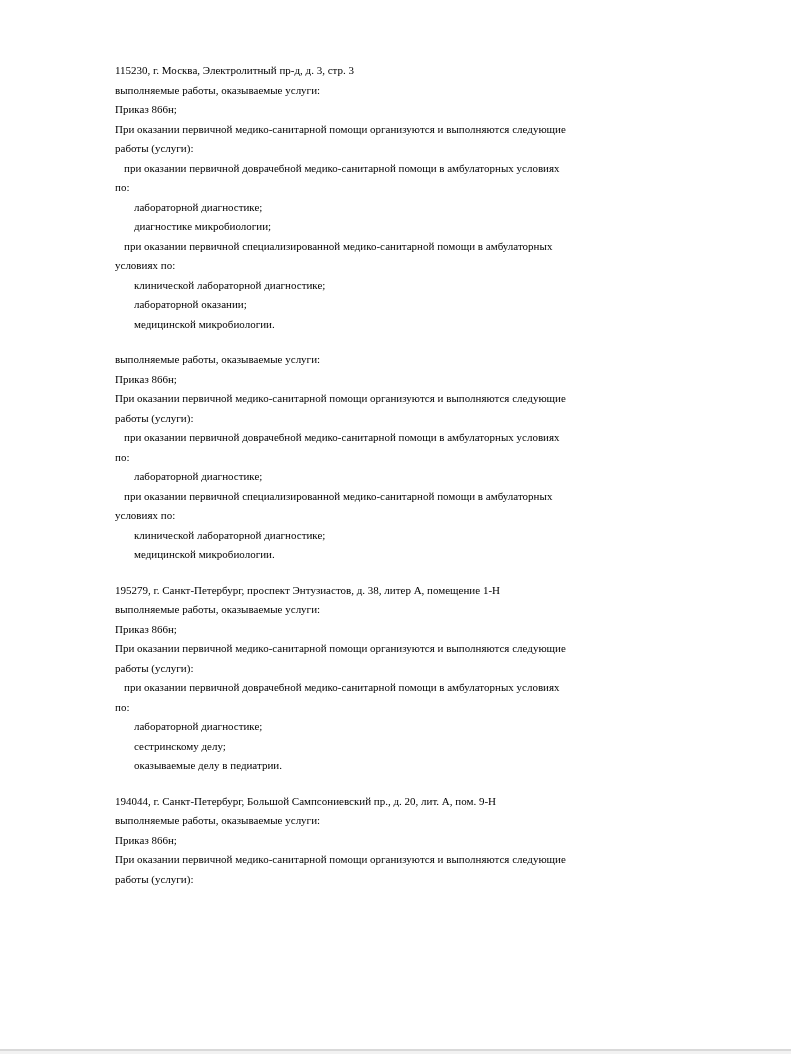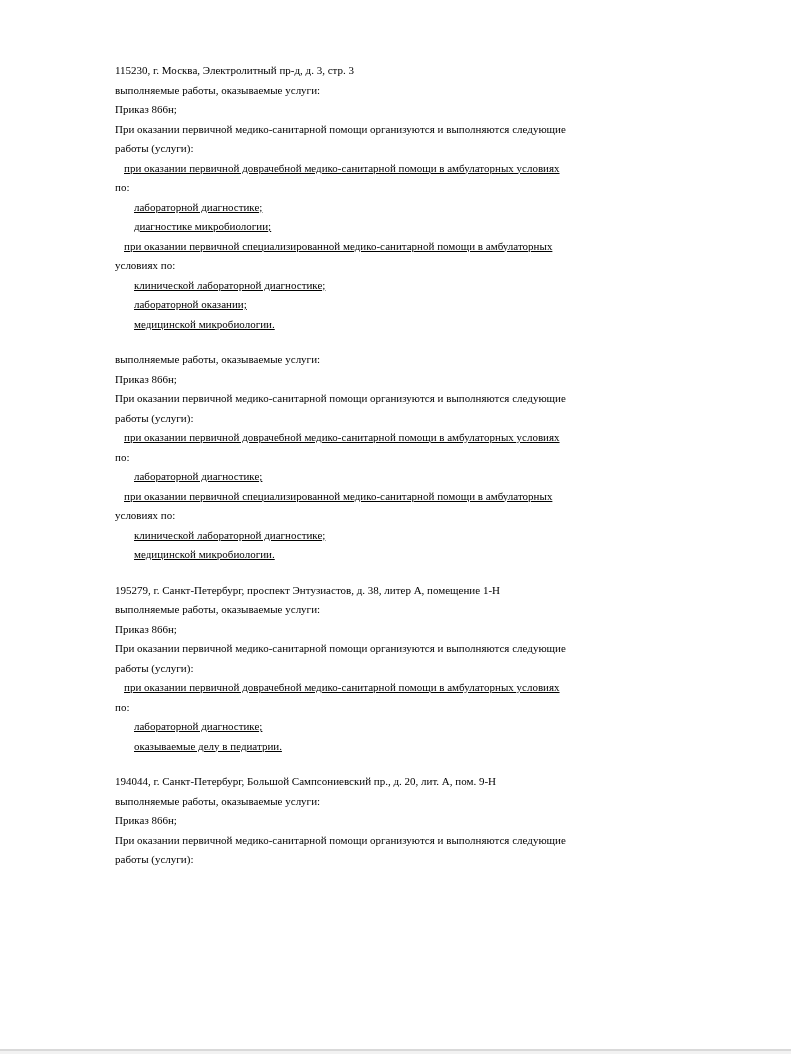--- a/index.html
+++ b/index.html
@@ -25,22 +25,22 @@
     margin: 0 0 16px 0;
   }
   .line {
     font-size: 11px;
     line-height: 19.5px;
     white-space: nowrap;
     letter-spacing: 0;
     margin-left: 23px;
   }
   .ind0 { padding-left: 0; }
-  .ind1 { padding-left: 9px; text-decoration: underline; }
-  .ind2 { padding-left: 19px; text-decoration: underline; }
+  .ind1 { padding-left: 9px; }
+  .ind2 { padding-left: 19px; }
   .bottom-divider {
     position: absolute;
     left: 0;
     width: 791px;
     top: 1049px;
     height: 2px;
     background: #d9d9d9;
   }
   .bottom-area {
     position: absolute;
@@ -86,20 +86,21 @@
     </div>
     <div class="block">
       <div class="line ind0">195279, г. Санкт-Петербург, проспект Энтузиастов, д. 38, литер А, помещение 1-Н</div>
       <div class="line ind0">выполняемые работы, оказываемые услуги:</div>
       <div class="line ind0">Приказ 866н;</div>
       <div class="line ind0">При оказании первичной медико-санитарной помощи организуются и выполняются следующие</div>
       <div class="line ind0">работы (услуги):</div>
       <div class="line ind1">при оказании первичной доврачебной медико-санитарной помощи в амбулаторных условиях</div>
       <div class="line ind0">по:</div>
       <div class="line ind2">лабораторной диагностике;</div>
+      <div class="line ind2">сестринскому делу;</div>
       <div class="line ind2">оказываемые делу в педиатрии.</div>
     </div>
     <div class="block">
       <div class="line ind0">194044, г. Санкт-Петербург, Большой Сампсониевский пр., д. 20, лит. А, пом. 9-Н</div>
       <div class="line ind0">выполняемые работы, оказываемые услуги:</div>
       <div class="line ind0">Приказ 866н;</div>
       <div class="line ind0">При оказании первичной медико-санитарной помощи организуются и выполняются следующие</div>
       <div class="line ind0">работы (услуги):</div>
     </div>
   </div>

